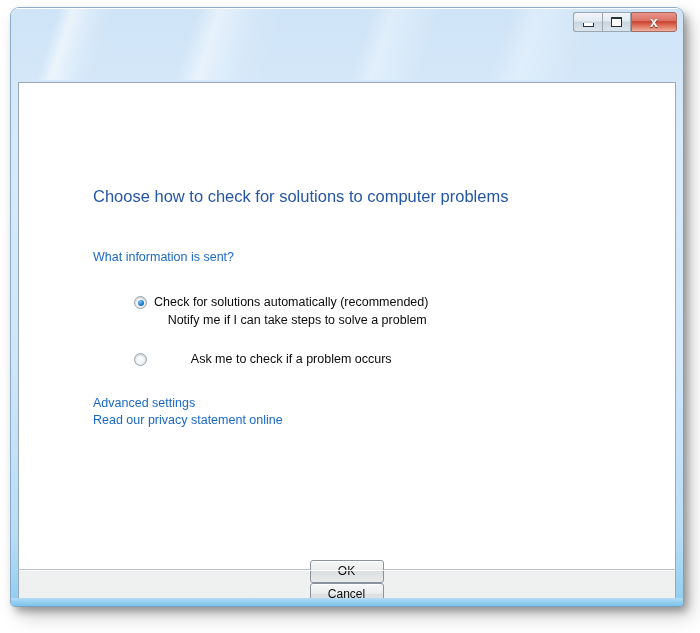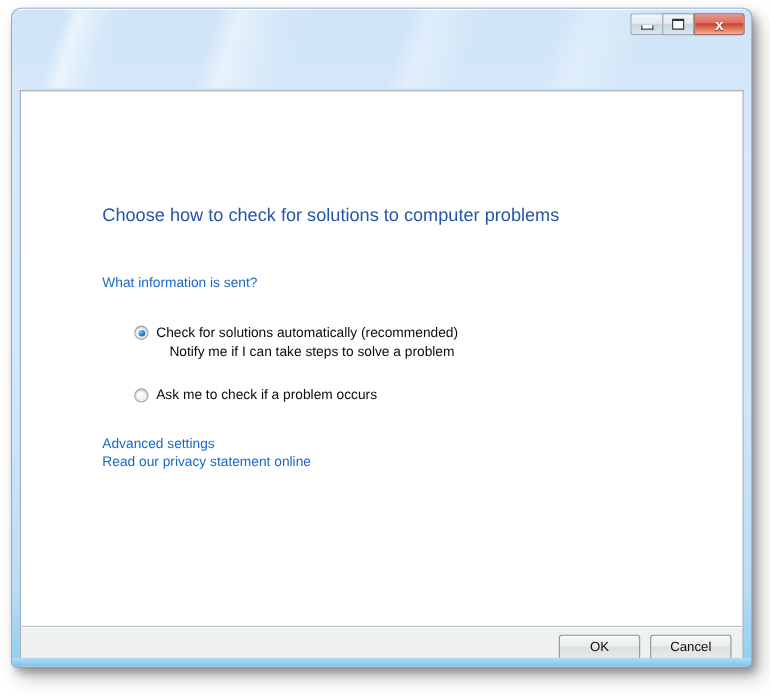--- a/index.html
+++ b/index.html
@@ -230,22 +230,23 @@
   #what-info-link {
     position: absolute;
     left: 74px;
     top: 167px;
     text-align: center;
   }
 
   
   #radio-group {
     position: absolute;
-    left: 103px;
+    left: 115px;
     top: 211px;
+    text-align: center;
   }
   .radio-row {
     position: relative;
     display: block;
     cursor: default;
   }
   .radio-row.first { margin-bottom: 0; }
   .radio-row.second { margin-top: 22px; }
 
   .radio-mark {
@@ -307,20 +308,21 @@
     width: 658px;
     height: 38px;
     box-sizing: border-box;
     background: #eff0f0;
     border: 1px solid #9ba7b2;
     border-top: 1px solid #b9c2ca;
     display: flex;
     align-items: center;
     justify-content: flex-end;
     padding-right: 10px;
+    flex-direction: column;
   }
   #footer-bar::before {
     content: "";
     position: absolute;
     left: 0; top: 0;
     width: 100%; height: 1px;
     background: #ffffff;
   }
 
   .dialog-button {

